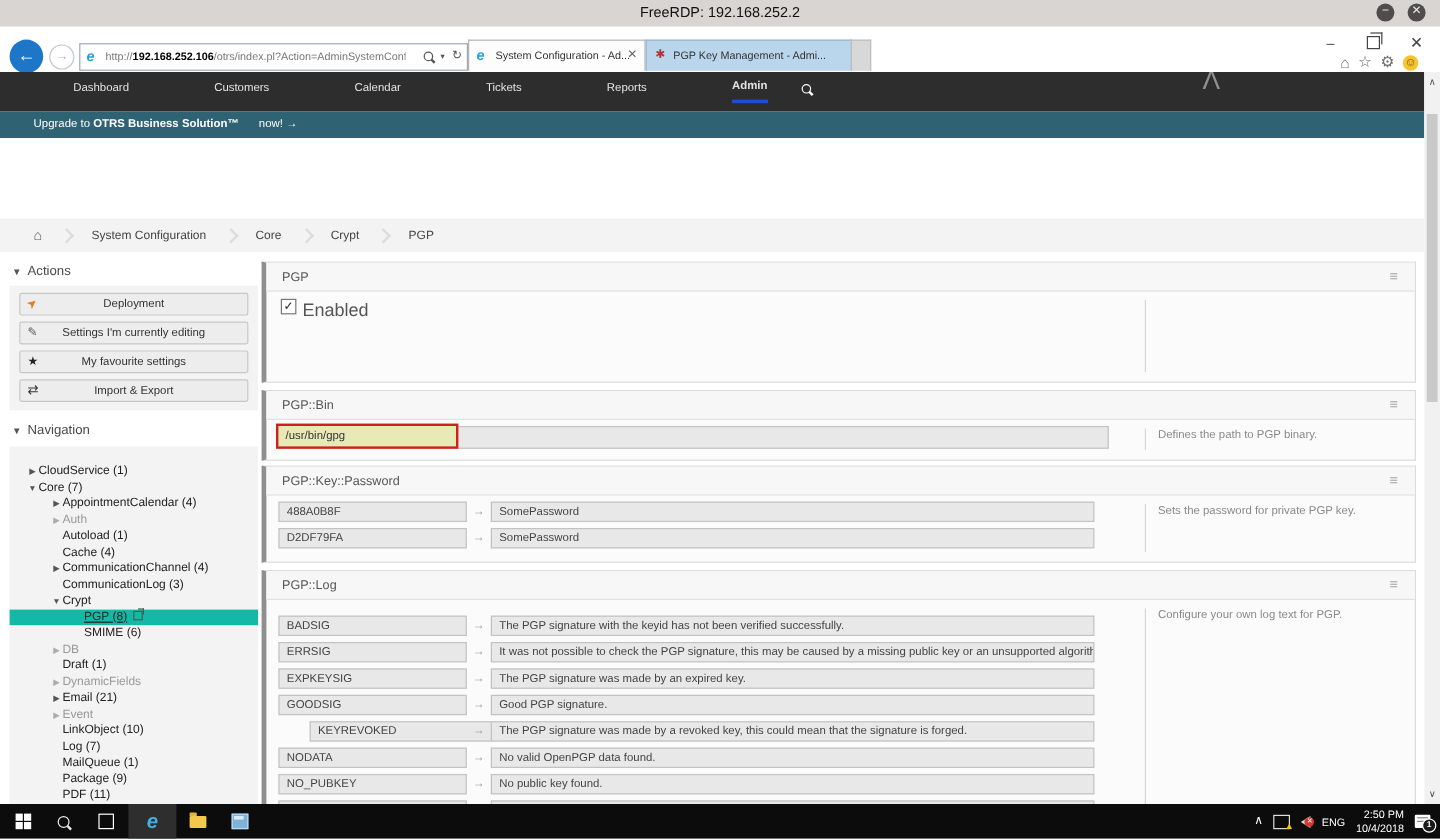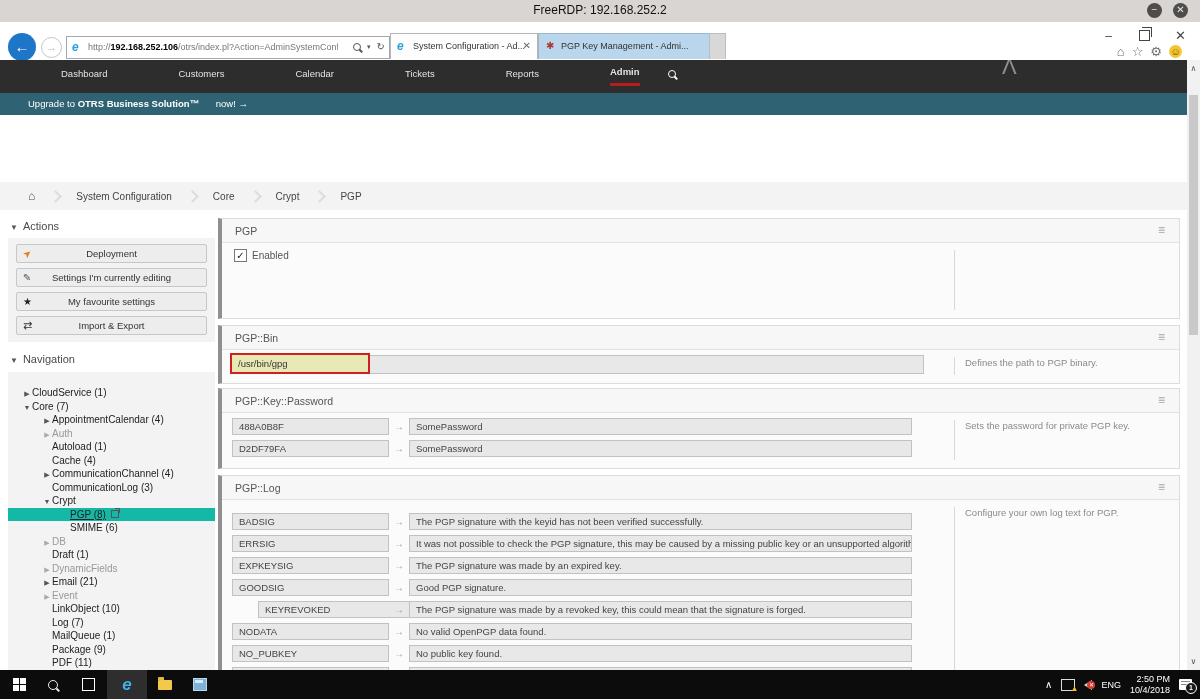--- a/index.html
+++ b/index.html
@@ -37,21 +37,21 @@
   .tab-label{position:absolute;left:22px;top:7px;white-space:nowrap;}
   .tab-close{position:absolute;right:6px;top:6px;color:#666;font-size:10px;}
   .tab2-fav{position:absolute;left:7px;top:6px;color:#b03535;font-size:10px;}
   .chrome-icons{position:absolute;right:18px;top:22px;display:flex;gap:7px;color:#6e6e6e;font-size:13px;align-items:center;}
   .smiley{width:13px;height:13px;border-radius:50%;background:#f4c431;color:#7a5c00;font-size:10px;line-height:13px;text-align:center;}
   
   .page{position:absolute;left:0;top:60px;width:1187px;height:610px;background:#fff;overflow:hidden;}
   .otrs-header{position:absolute;left:0;top:0;width:1187px;height:33px;background:#2d2d2d;}
   .menu{position:absolute;left:14px;top:6px;display:flex;gap:24px;font-size:9.5px;color:#e3e3e3;align-items:center;}
   .menu-item{padding-bottom:6px;margin-left:47px;}
-  .menu-item.active{border-bottom:3px solid #b91c1c;font-weight:bold;}
+  .menu-item.active{border-bottom:3px solid #1d4ed8;font-weight:bold;}
   .menu-mag{color:#fff;margin-left:4px;margin-top:-5px;}
   .logo-mark{position:absolute;left:1002px;top:-6px;color:#8f8f8f;font-size:22px;}
   .banner-teal{position:absolute;left:0;top:33px;width:1187px;height:22px;background:#2f6373;color:#fff;font-size:9.5px;line-height:22px;}
   .banner-teal span{margin-left:14px;}
   .banner-red{position:absolute;left:0;top:55px;width:1187px;height:57px;background:#c44858;color:#fff;font-size:9.5px;}
   .red-line{position:absolute;left:14px;white-space:nowrap;}
   .red-line1{top:10px}.red-line2{top:38px}
   .breadcrumb{position:absolute;left:0;top:122px;width:1187px;height:28px;background:#f3f3f3;display:flex;align-items:center;
               font-size:10px;color:#444;}
   .bc-home{margin-left:28px;color:#555;font-size:12px;}
@@ -76,25 +76,25 @@
   .ext:after{content:"";position:absolute;right:-2px;top:-3px;width:4px;height:4px;border-top:1.5px solid #555;border-right:1.5px solid #555;}
   
   .card{position:absolute;left:218px;width:962px;background:#fbfbfb;border:1px solid #dcdcdc;border-left:4px solid #8f8f8f;box-sizing:border-box;}
   .card-h{position:relative;height:23px;background:#f7f7f7;border-bottom:1px solid #e2e2e2;}
   .card-title{position:absolute;left:13px;top:6px;font-size:10.5px;color:#555;}
   .burger{position:absolute;right:14px;top:4px;color:#a5a5a5;font-size:12px;}
   .help-div{position:absolute;left:732px;top:31px;bottom:8px;width:1px;background:#d8d8d8;}
   .help-txt{position:absolute;left:743px;top:30px;width:208px;font-size:9.5px;line-height:13px;color:#8a8a8a;}
   .cb-box{position:absolute;left:12px;width:11px;height:11px;background:#fff;border:1px solid #777;font-size:10px;line-height:11px;
           text-align:center;color:#222;}
-  .cb-label{position:absolute;left:30px;font-size:10px;color:#555;}
+  .cb-label{position:absolute;left:30px;font-size:15px;color:#555;}
   .inp{position:absolute;height:17px;background:#e8e8e8;border:1px solid #c2c2c2;box-sizing:border-box;
        font-size:9.5px;color:#444;line-height:16px;padding-left:6px;white-space:nowrap;overflow:hidden;}
   .inp-long{left:10px;width:692px;height:19px;}
-  .hl-box{position:absolute;left:8px;width:140px;height:21px;background:#e9e9b5;border:2px solid #cf1f1f;box-sizing:border-box;
+  .hl-box{position:absolute;left:8px;width:152px;height:21px;background:#e9e9b5;border:2px solid #cf1f1f;box-sizing:border-box;
           font-size:9.5px;color:#333;line-height:17px;padding-left:6px;}
   .pair-key{left:10px;width:157px;}
   .pair-val{left:187px;width:503px;}
   .pair-arrow{position:absolute;left:172px;font-size:10px;color:#999;}
   
   .scrollbar{position:absolute;right:0;top:60px;width:13px;height:610px;background:#f1f1f1;}
   .sc-ar{position:absolute;left:0;width:13px;text-align:center;font-size:8px;color:#505050;}
   .sc-up{top:4px}.sc-dn{bottom:4px}
   .sc-thumb{position:absolute;left:2px;top:35px;width:9px;height:240px;background:#c9c9c9;}
   

